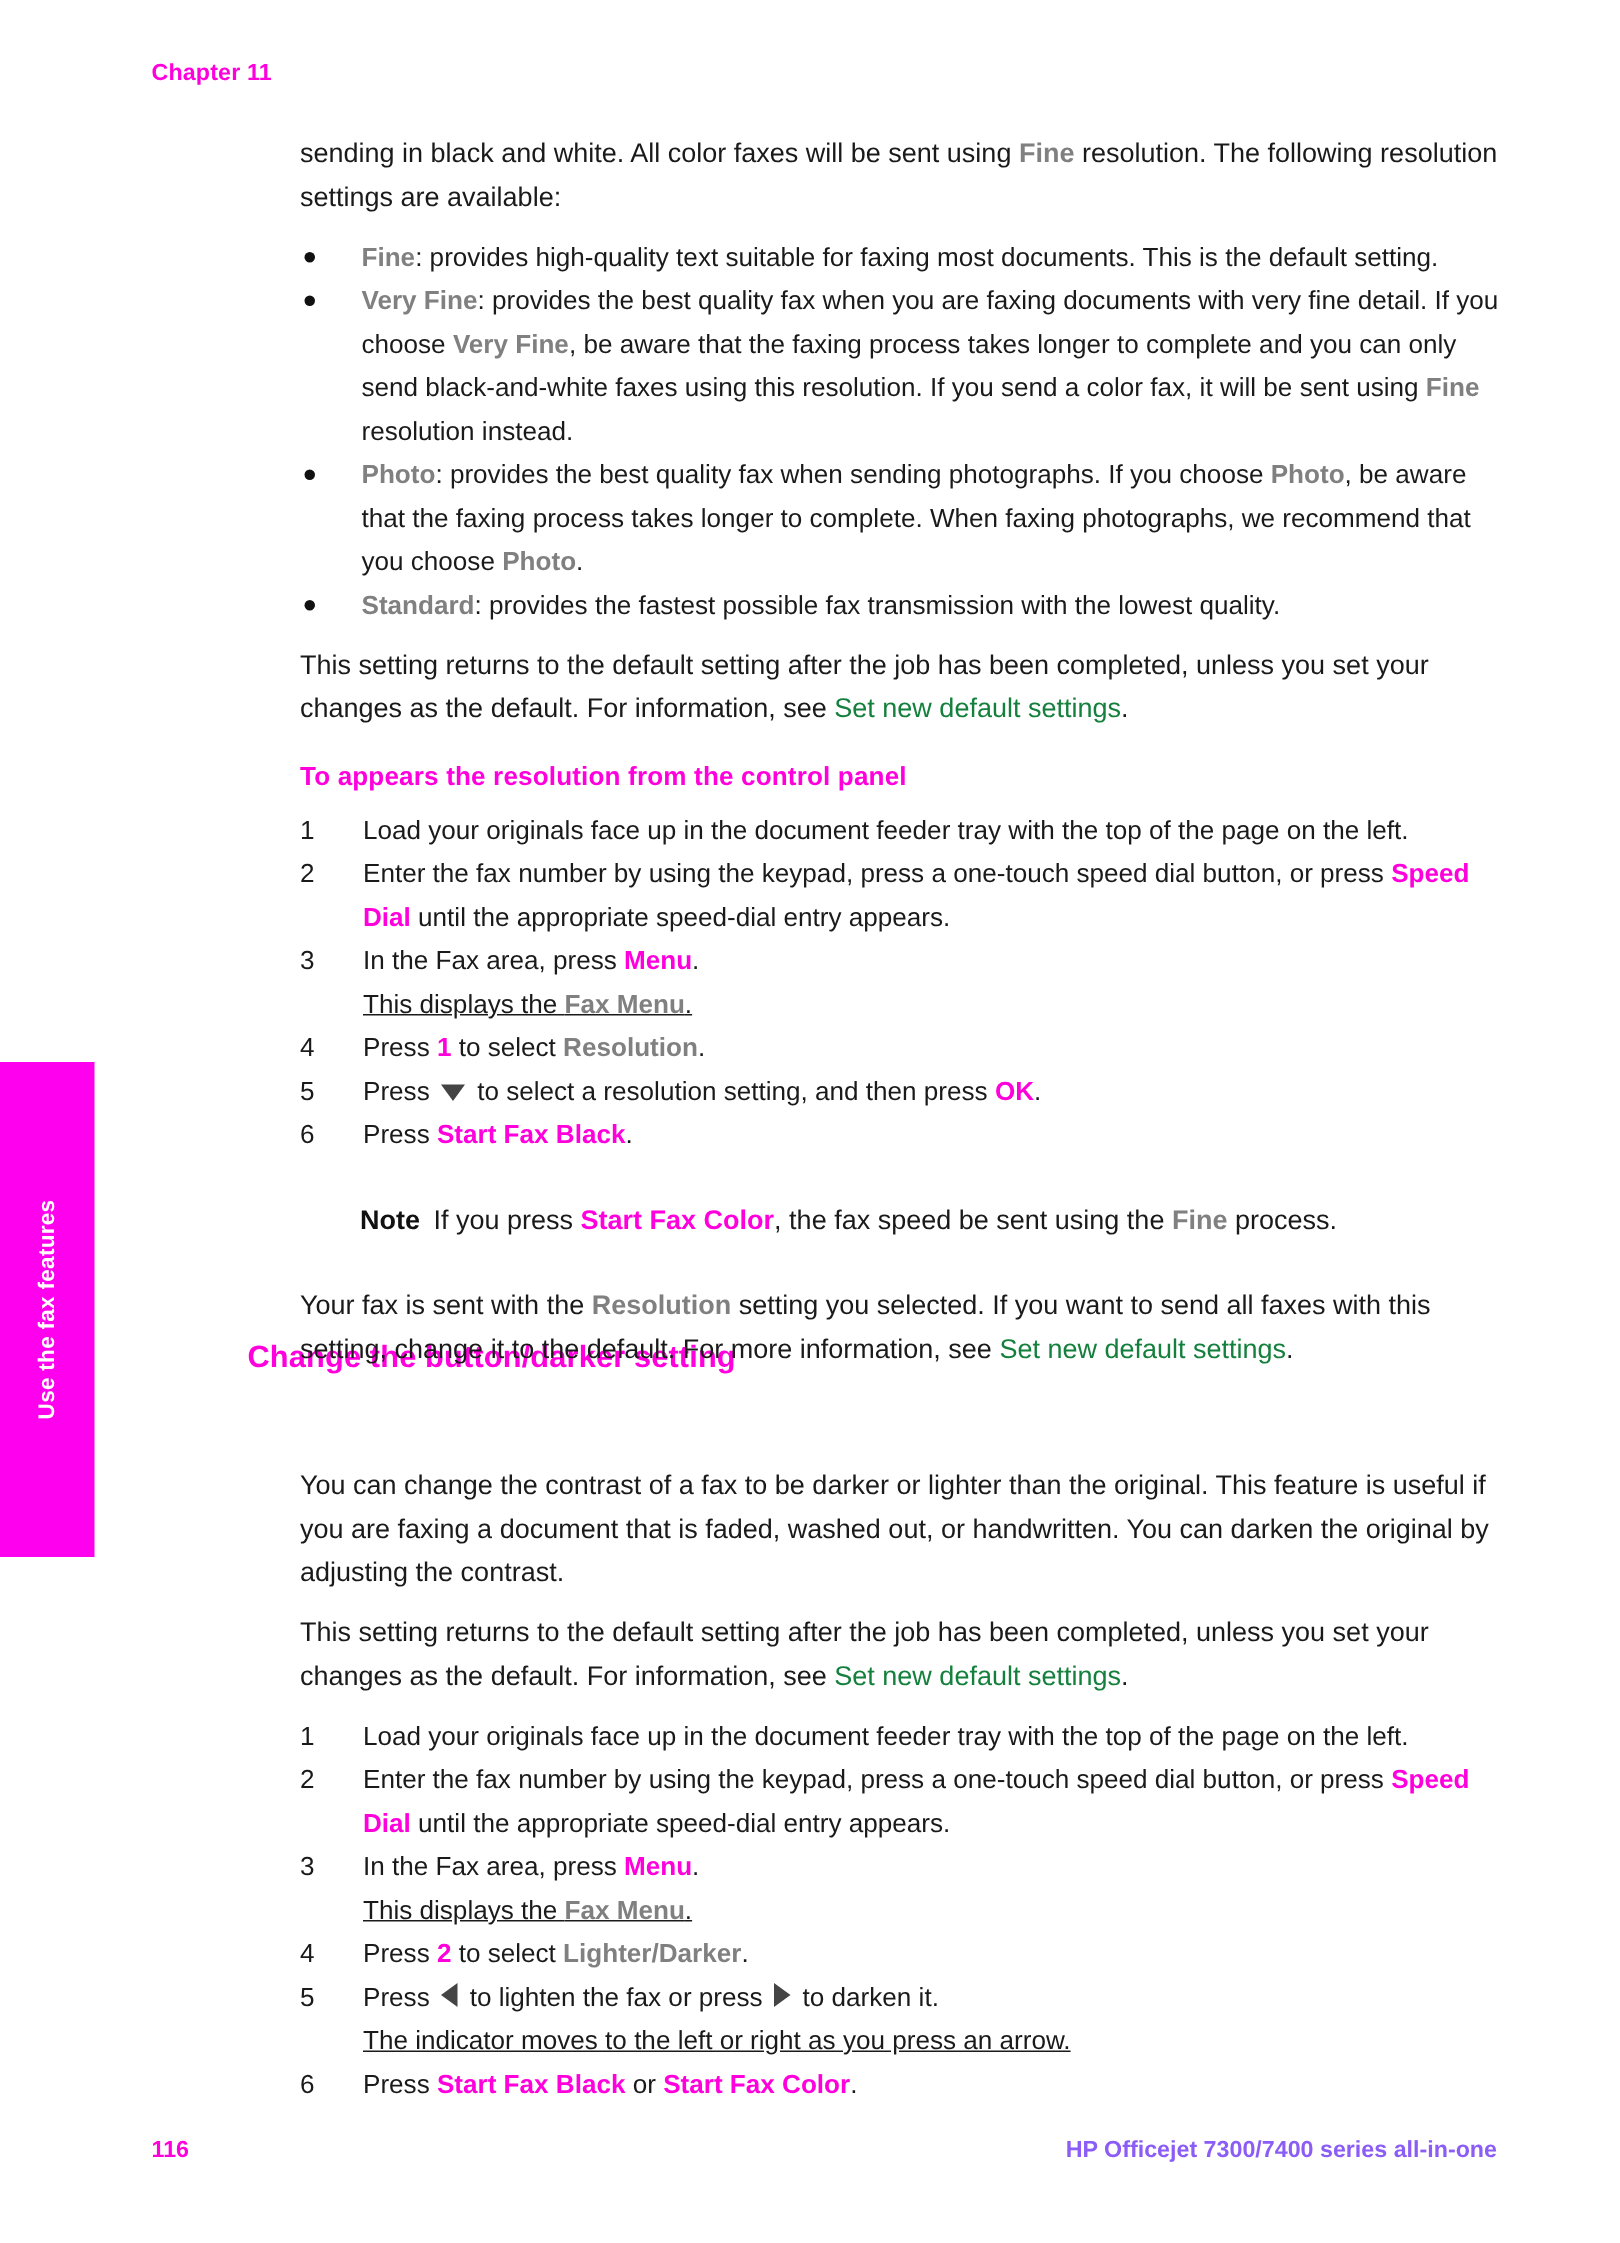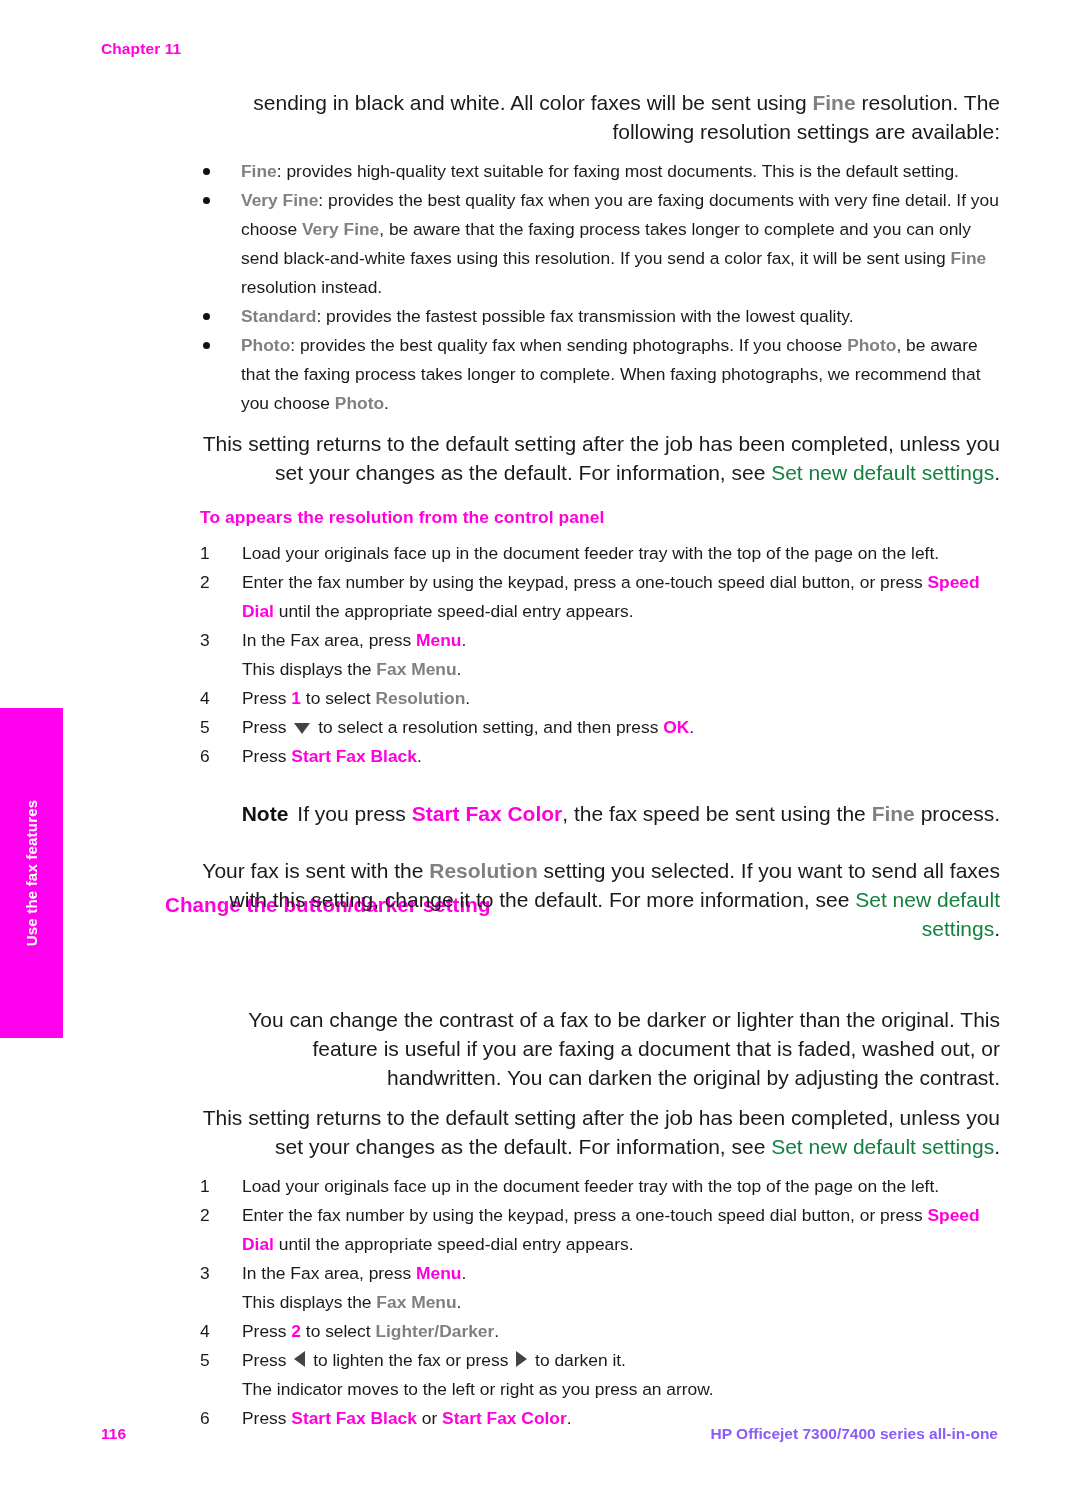--- a/index.html
+++ b/index.html
@@ -74,24 +74,24 @@
   
   .content {
     position: absolute;
     left: 200px;
     top: 88px;
     width: 800px;
   }
 
   p.body {
     margin: 0 0 0 0;
-    font-size: 21px;
+    font-size: 18px;
     line-height: 29px;
     color: #1a1a1a;
-    text-align: right;
+    text-align: left;
   }
   .gap-sm { height: 11px; }
   .gap-md { height: 20px; }
   .gap-lg { height: 28px; }
 
   
   ul.bullets {
     list-style: none;
     margin: 0;
     padding: 0;
@@ -130,20 +130,21 @@
     position: absolute;
     left: 0px;
     top: 0;
     width: 20px;
     text-align: left;
     font-size: 17.4px;
     color: #1a1a1a;
   }
   ol.steps > li .sub {
     display: block;
+    text-decoration: underline;
   }
 
   
   h3.proc-head {
     margin: 0;
     font-size: 17.4px;
     font-weight: bold;
     color: #ff00dd;
     letter-spacing: 0.1px;
   }
@@ -228,24 +229,24 @@
   <div class="gap-sm"></div>
 
   <ul class="bullets">
     <li>
       <span class="dot"></span><span class="ui">Fine</span><span>: provides high-quality text suitable for faxing most documents. This is the default setting.</span>
     </li>
     <li>
       <span class="dot"></span><span class="ui">Very Fine</span><span>: provides the best quality fax when you are faxing documents with very fine detail. If you choose </span><span class="ui">Very Fine</span><span>, be aware that the faxing process takes longer to complete and you can only send black-and-white faxes using this resolution. If you send a color fax, it will be sent using </span><span class="ui">Fine</span><span> resolution instead.</span>
     </li>
     <li>
+      <span class="dot"></span><span class="ui">Photo</span><span>: provides the best quality fax when sending photographs. If you choose </span><span class="ui">Photo</span><span>, be aware that the faxing process takes longer to complete. When faxing photographs, we recommend that you choose </span><span class="ui">Photo</span><span>.</span>
+    </li>
+    <li>
       <span class="dot"></span><span class="ui">Standard</span><span>: provides the fastest possible fax transmission with the lowest quality.</span>
-    </li>
-    <li>
-      <span class="dot"></span><span class="ui">Photo</span><span>: provides the best quality fax when sending photographs. If you choose </span><span class="ui">Photo</span><span>, be aware that the faxing process takes longer to complete. When faxing photographs, we recommend that you choose </span><span class="ui">Photo</span><span>.</span>
     </li>
   </ul>
 
   <div class="gap-sm"></div>
 
   <p class="body"><span>This setting returns to the default setting after the job has been completed, unless you set your changes as the default. For information, see </span><a class="lnk" href="#" style="text-decoration:none;">Set new default settings</a><span>.</span></p>
 
   <div class="gap-md"></div>
 
   <h3 class="proc-head">To appears the resolution from the control panel</h3>

